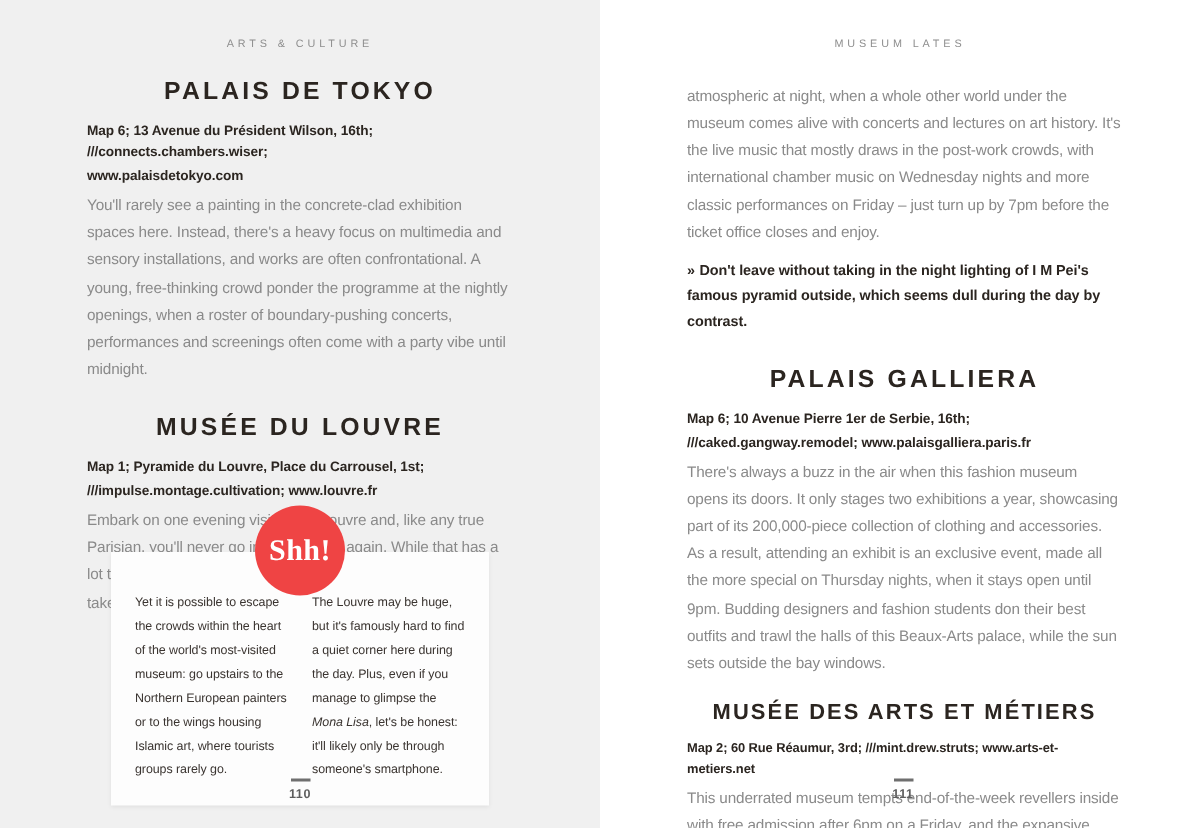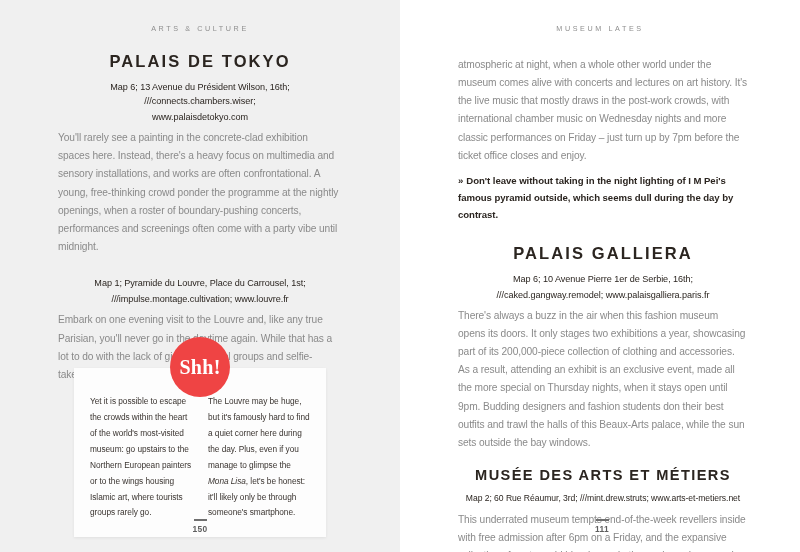--- a/index.html
+++ b/index.html
@@ -64,23 +64,22 @@
     color: #2b2520;
     line-height: 1.2;
   }
   h2.venue.small {
     font-size: 14.6px;
     letter-spacing: 1.4px;
   }
 
   .address {
     margin: 0 0 2px 0;
-    text-align: center;
     font-size: 9.1px;
-    font-weight: 400;
+    font-weight: 700;
     color: #2b2520;
     line-height: 1.55;
     letter-spacing: -0.05px;
   }
   .address.tight { font-size: 8.6px; }
 
   p.body {
     margin: 4px 0 0 0;
     font-size: 10.2px;
     line-height: 1.78;
@@ -184,39 +183,40 @@
 
     <div class="content">
 
       <h2 class="venue">PALAIS DE TOKYO</h2>
       <div class="address">Map 6; 13 Avenue du Président Wilson, 16th; ///connects.chambers.wiser;</div>
       <div class="address">www.palaisdetokyo.com</div>
       <p class="body first">You'll rarely see a painting in the concrete-clad exhibition spaces here. Instead, there's a heavy focus on multimedia and sensory installations, and works are often confrontational. A young, free-thinking crowd ponder the programme at the nightly openings, when a roster of boundary-pushing concerts, performances and screenings often come with a party vibe until midnight.</p>
 
       <div class="section-gap"></div>
 
+      <h2 class="venue">MUSÉE DU LOUVRE</h2>
       <div class="address">Map 1; Pyramide du Louvre, Place du Carrousel, 1st;</div>
       <div class="address">///impulse.montage.cultivation; www.louvre.fr</div>
       <p class="body first">Embark on one evening visit to the Louvre and, like any true Parisian, you'll never go in the daytime again. While that has a lot to do with the lack of giggling school groups and selfie-takers, it's also more</p>
 
     </div>
 
     <div class="callout-wrap">
       <div class="shh-badge">Shh!</div>
       <div class="callout-box">
         <div class="callout-col">Yet it is possible to escape the crowds within the heart of the world's most-visited museum: go upstairs to the Northern European painters or to the wings housing Islamic art, where tourists groups rarely go.</div>
         <div class="callout-col">
           <span>The Louvre may be huge, but it's famously hard to find a quiet corner here during the day. Plus, even if you manage to glimpse the </span><em>Mona Lisa</em><span>, let's be honest: it'll likely only be through someone's smartphone.</span>
         </div>
       </div>
     </div>
 
     <div class="folio folio-left">
       <div class="folio-rule"></div>
-      <div class="folio-num">150</div>
+      <div class="folio-num">110</div>
     </div>
   </div>
 
   <div class="page page-right">
 
     <div class="running-head">MUSEUM LATES</div>
 
     <div class="content">
 
       <p class="body">atmospheric at night, when a whole other world under the museum comes alive with concerts and lectures on art history. It's the live music that mostly draws in the post-work crowds, with international chamber music on Wednesday nights and more classic performances on Friday – just turn up by 7pm before the ticket office closes and enjoy.</p>

